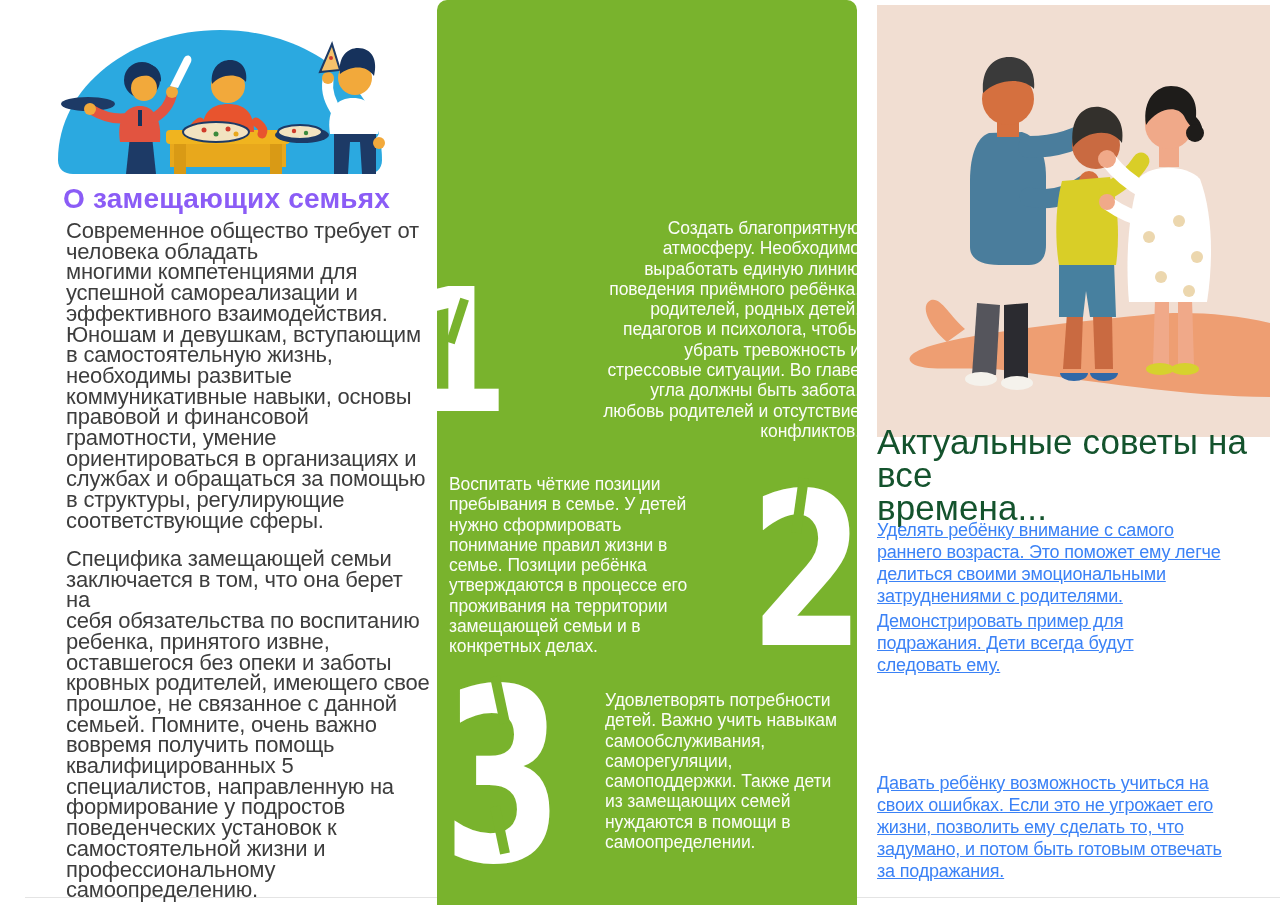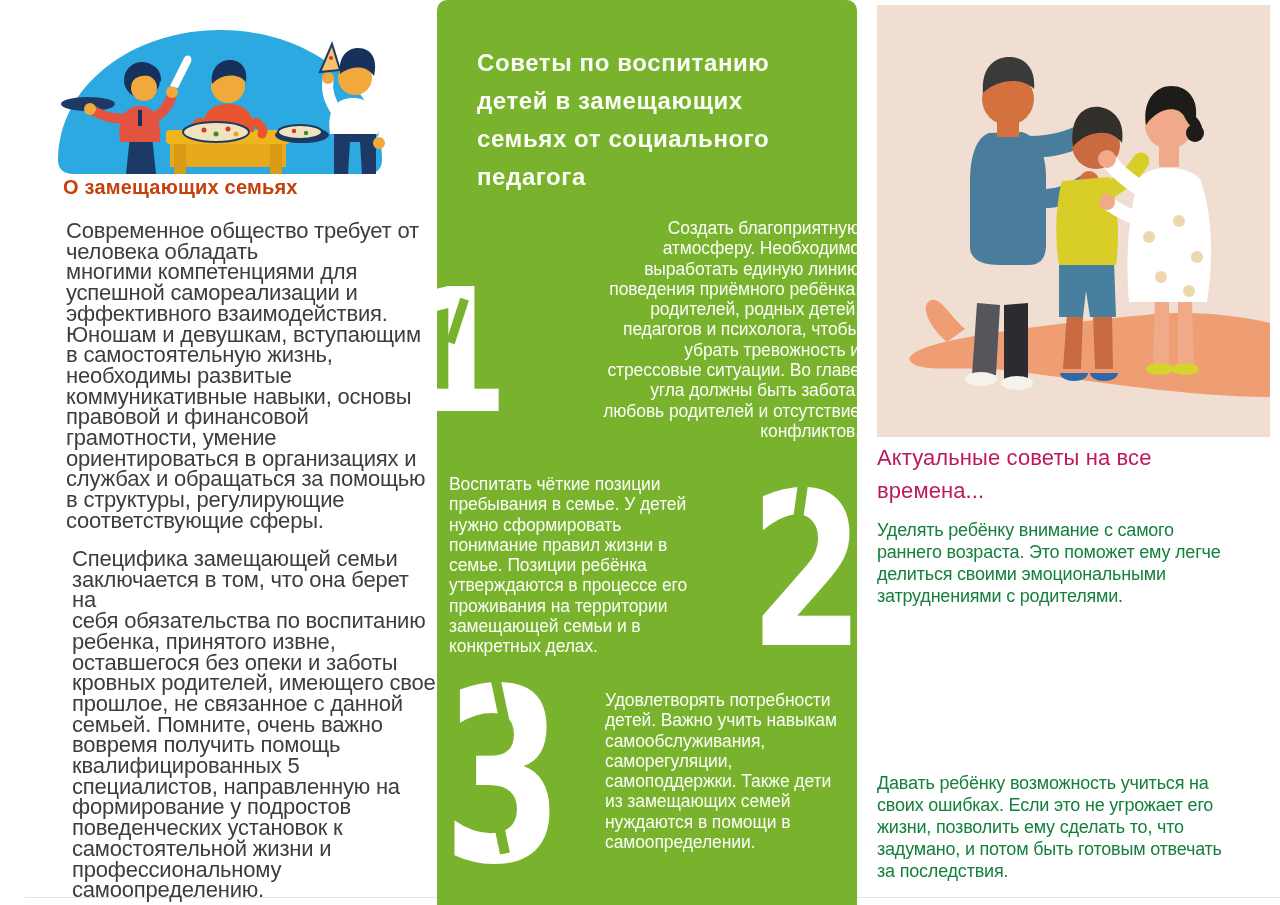--- a/index.html
+++ b/index.html
@@ -5,24 +5,24 @@
   * { margin:0; padding:0; box-sizing:border-box; }
   html,body { width:1280px; height:905px; }
   body { font-family:"Liberation Sans", sans-serif; background:#ffffff; position:relative; overflow:hidden; }
   .page { position:absolute; left:0; top:0; width:1280px; height:905px; background:#ffffff; }
 
   .bottom-line { position:absolute; left:25px; top:897px; width:1255px; height:1px; background:#e4e4e4; z-index:1; }
 
   
   .left-col { position:absolute; left:0; top:0; width:437px; height:905px; z-index:2; }
   .left-illustration { position:absolute; left:50px; top:22px; width:340px; height:158px; }
-  .left-heading { position:absolute; left:63px; top:176px; font-size:20px; font-weight:bold; color:#c2410c; letter-spacing:0.2px; }
+  .left-heading { position:absolute; left:63px; top:183px; font-size:28px; font-weight:bold; color:#8b5cf6; letter-spacing:0.2px; }
   .body-par { white-space:pre-line; color:#3d3d3d; font-size:22px; line-height:20.7px; letter-spacing:-0.2px; }
   .left-p1 { position:absolute; left:66px; top:221px; width:360px; }
-  .left-p2 { position:absolute; left:72px; top:549px; width:365px; }
+  .left-p2 { position:absolute; left:66px; top:549px; width:365px; }
 
   
   .green-panel { position:absolute; left:437px; top:0; width:420px; height:905px; background:#79b32d; border-radius:10px 10px 0 0; overflow:hidden; z-index:2; }
   .green-heading { position:absolute; left:40px; top:44px; width:340px; font-size:24px; font-weight:bold; color:#fbfdf7; line-height:38px; letter-spacing:0.6px; white-space:pre-line; }
   .tip-text { position:absolute; white-space:pre-line; color:rgba(255,255,255,0.97); font-size:17.5px; line-height:20.3px; letter-spacing:-0.1px; }
   .tip1-text { left:88px; top:218px; width:335px; text-align:right; }
   .tip2-text { left:12px; top:474px; width:296px; }
   .tip3-text { left:136px; top:690px; width:292px; text-align:left;margin-left:32px; }
   .big-num { position:absolute; color:#ffffff; font-weight:bold; font-family:"DejaVu Sans", sans-serif; line-height:1; }
   .num1 { left:-30px; top:266px; font-size:172px; transform:scaleX(0.85); transform-origin:left top; }
@@ -30,22 +30,22 @@
   .num3 { left:6px; top:658px; font-size:240px; transform:scaleX(0.72); transform-origin:left top; }
   .slit { position:absolute; background:#79b32d; }
   .slit1 { left:16px; top:298px; width:9px; height:46px; transform:rotate(18deg); }
   .slit2 { right:52px; top:478px; width:10px; height:55px; transform:rotate(8deg); }
   .slit3a { left:58px; top:676px; width:10px; height:48px; transform:rotate(-12deg); }
   .slit3b { left:58px; top:806px; width:10px; height:48px; transform:rotate(-12deg); }
 
   
   .right-col { position:absolute; left:857px; top:0; width:423px; height:905px; z-index:2; }
   .right-illustration { position:absolute; left:20px; top:5px; width:393px; height:432px; }
-  .right-heading { position:absolute; left:20px; top:441px; width:400px; font-size:22px; font-weight:normal; color:#be185d; line-height:33px; white-space:pre-line; letter-spacing:0.1px; }
-  .right-par { position:absolute; left:20px; width:400px; white-space:pre-line; color:#15803d; font-size:18px; line-height:22px; letter-spacing:-0.2px; }
+  .right-heading { position:absolute; left:20px; top:425px; width:400px; font-size:35px; font-weight:normal; color:#14532d; line-height:33px; white-space:pre-line; letter-spacing:0.1px; }
+  .right-par { position:absolute; left:20px; width:400px; white-space:pre-line; color:#3b82f6; font-size:18px; line-height:22px; letter-spacing:-0.2px;text-decoration:underline; }
   .right-p1 { top:519px; }
   .right-p2 { top:610px; }
   .right-p3 { top:692px; }
   .right-p4 { top:772px; }
 </style>
 </head>
 <body>
 
 <div class="page">
 
@@ -132,24 +132,20 @@
 квалифицированных 5
 специалистов, направленную на
 формирование у подростов
 поведенческих установок к
 самостоятельной жизни и
 профессиональному
 самоопределению.</div>
   </div>
 
   <div class="green-panel">
-    <div class="green-heading">Советы по воспитанию
-детей в замещающих
-семьях от социального
-педагога</div>
 
     <div class="big-num num1">1</div>
     <div class="slit slit1"></div>
     <div class="tip-text tip1-text">Создать благоприятную
 атмосферу. Необходимо
 выработать единую линию
 поведения приёмного ребёнка,
 родителей, родных детей,
 педагогов и психолога, чтобы
 убрать тревожность и
@@ -232,20 +228,23 @@
       <path d="M269,120 C265,94 280,81 294,81 C311,81 321,94 319,112 C324,117 327,124 325,132 C318,126 311,120 307,111 C299,99 280,104 269,120 Z" fill="#1E1C1A"></path>
       <circle cx="318" cy="128" r="9" fill="#1E1C1A"></circle>
     </svg>
 
     <div class="right-heading">Актуальные советы на все
 времена...</div>
     <div class="right-par right-p1">Уделять ребёнку внимание с самого
 раннего возраста. Это поможет ему легче
 делиться своими эмоциональными
 затруднениями с родителями.</div>
+    <div class="right-par right-p2">Демонстрировать пример для
+подражания. Дети всегда будут
+следовать ему.</div>
     <div class="right-par right-p4">Давать ребёнку возможность учиться на
 своих ошибках. Если это не угрожает его
 жизни, позволить ему сделать то, что
 задумано, и потом быть готовым отвечать
-за последствия.</div>
+за подражания.</div>
   </div>
 
 </div>
 
 </body></html>

